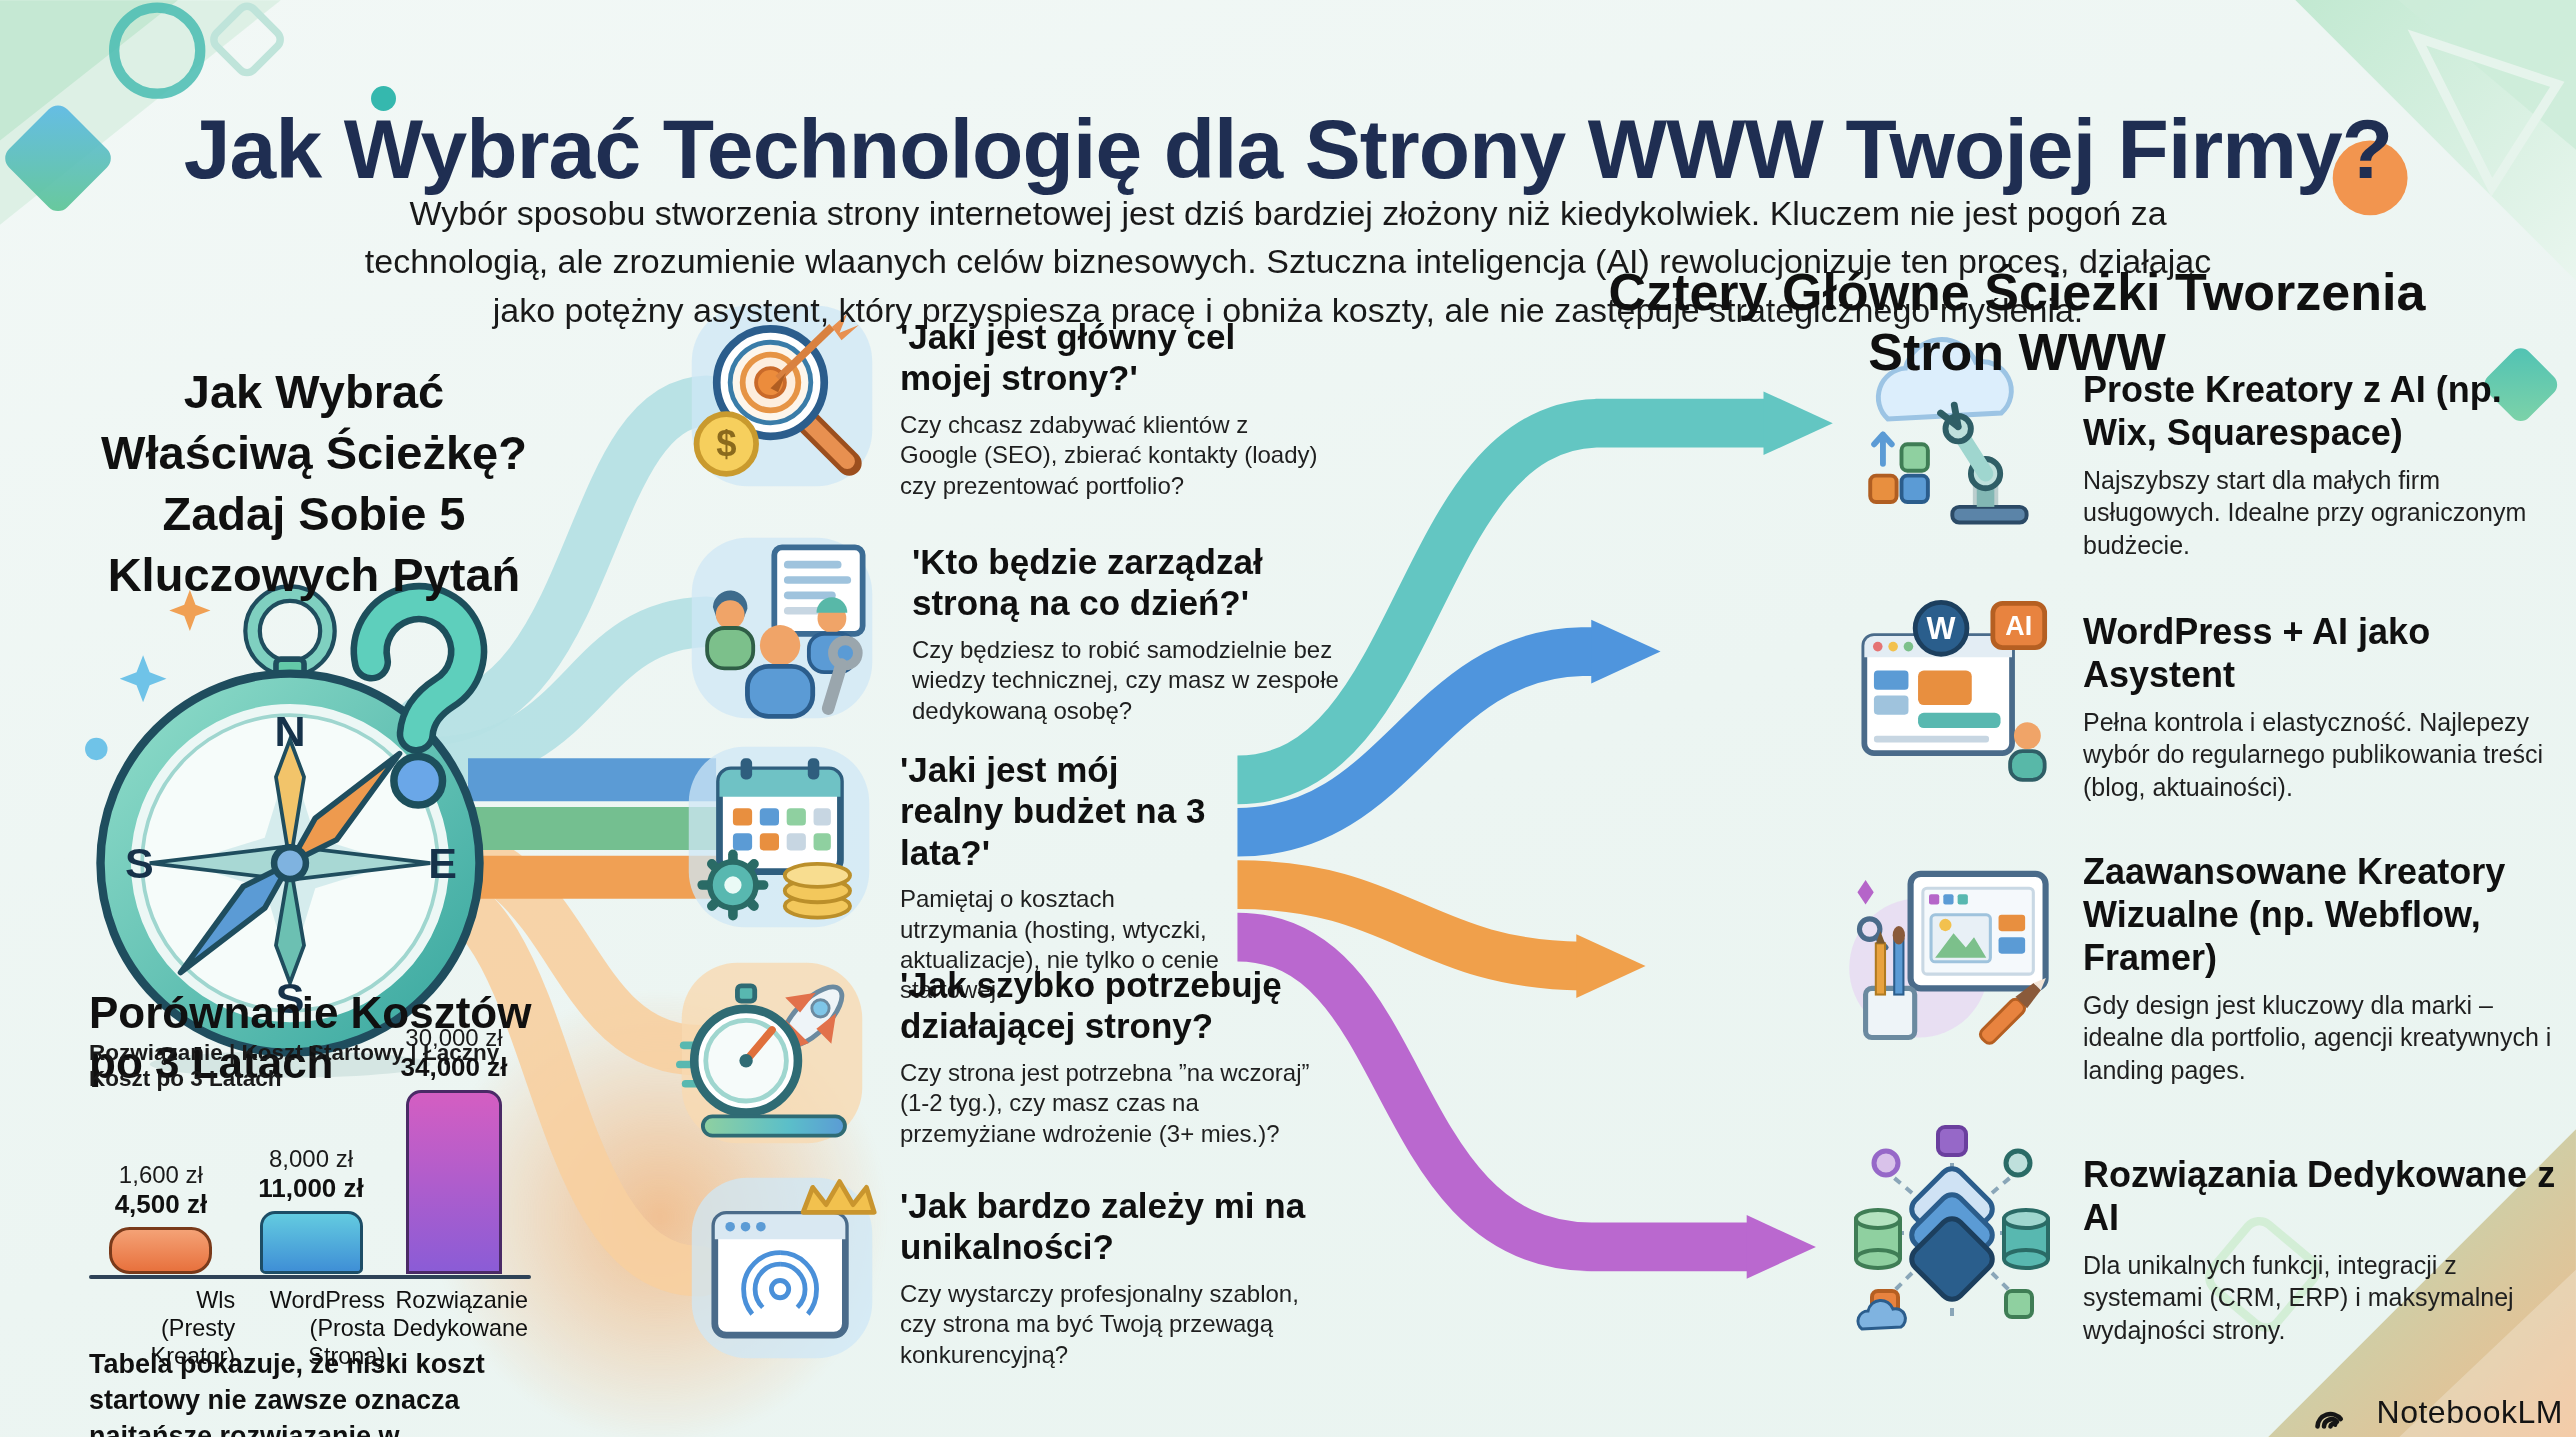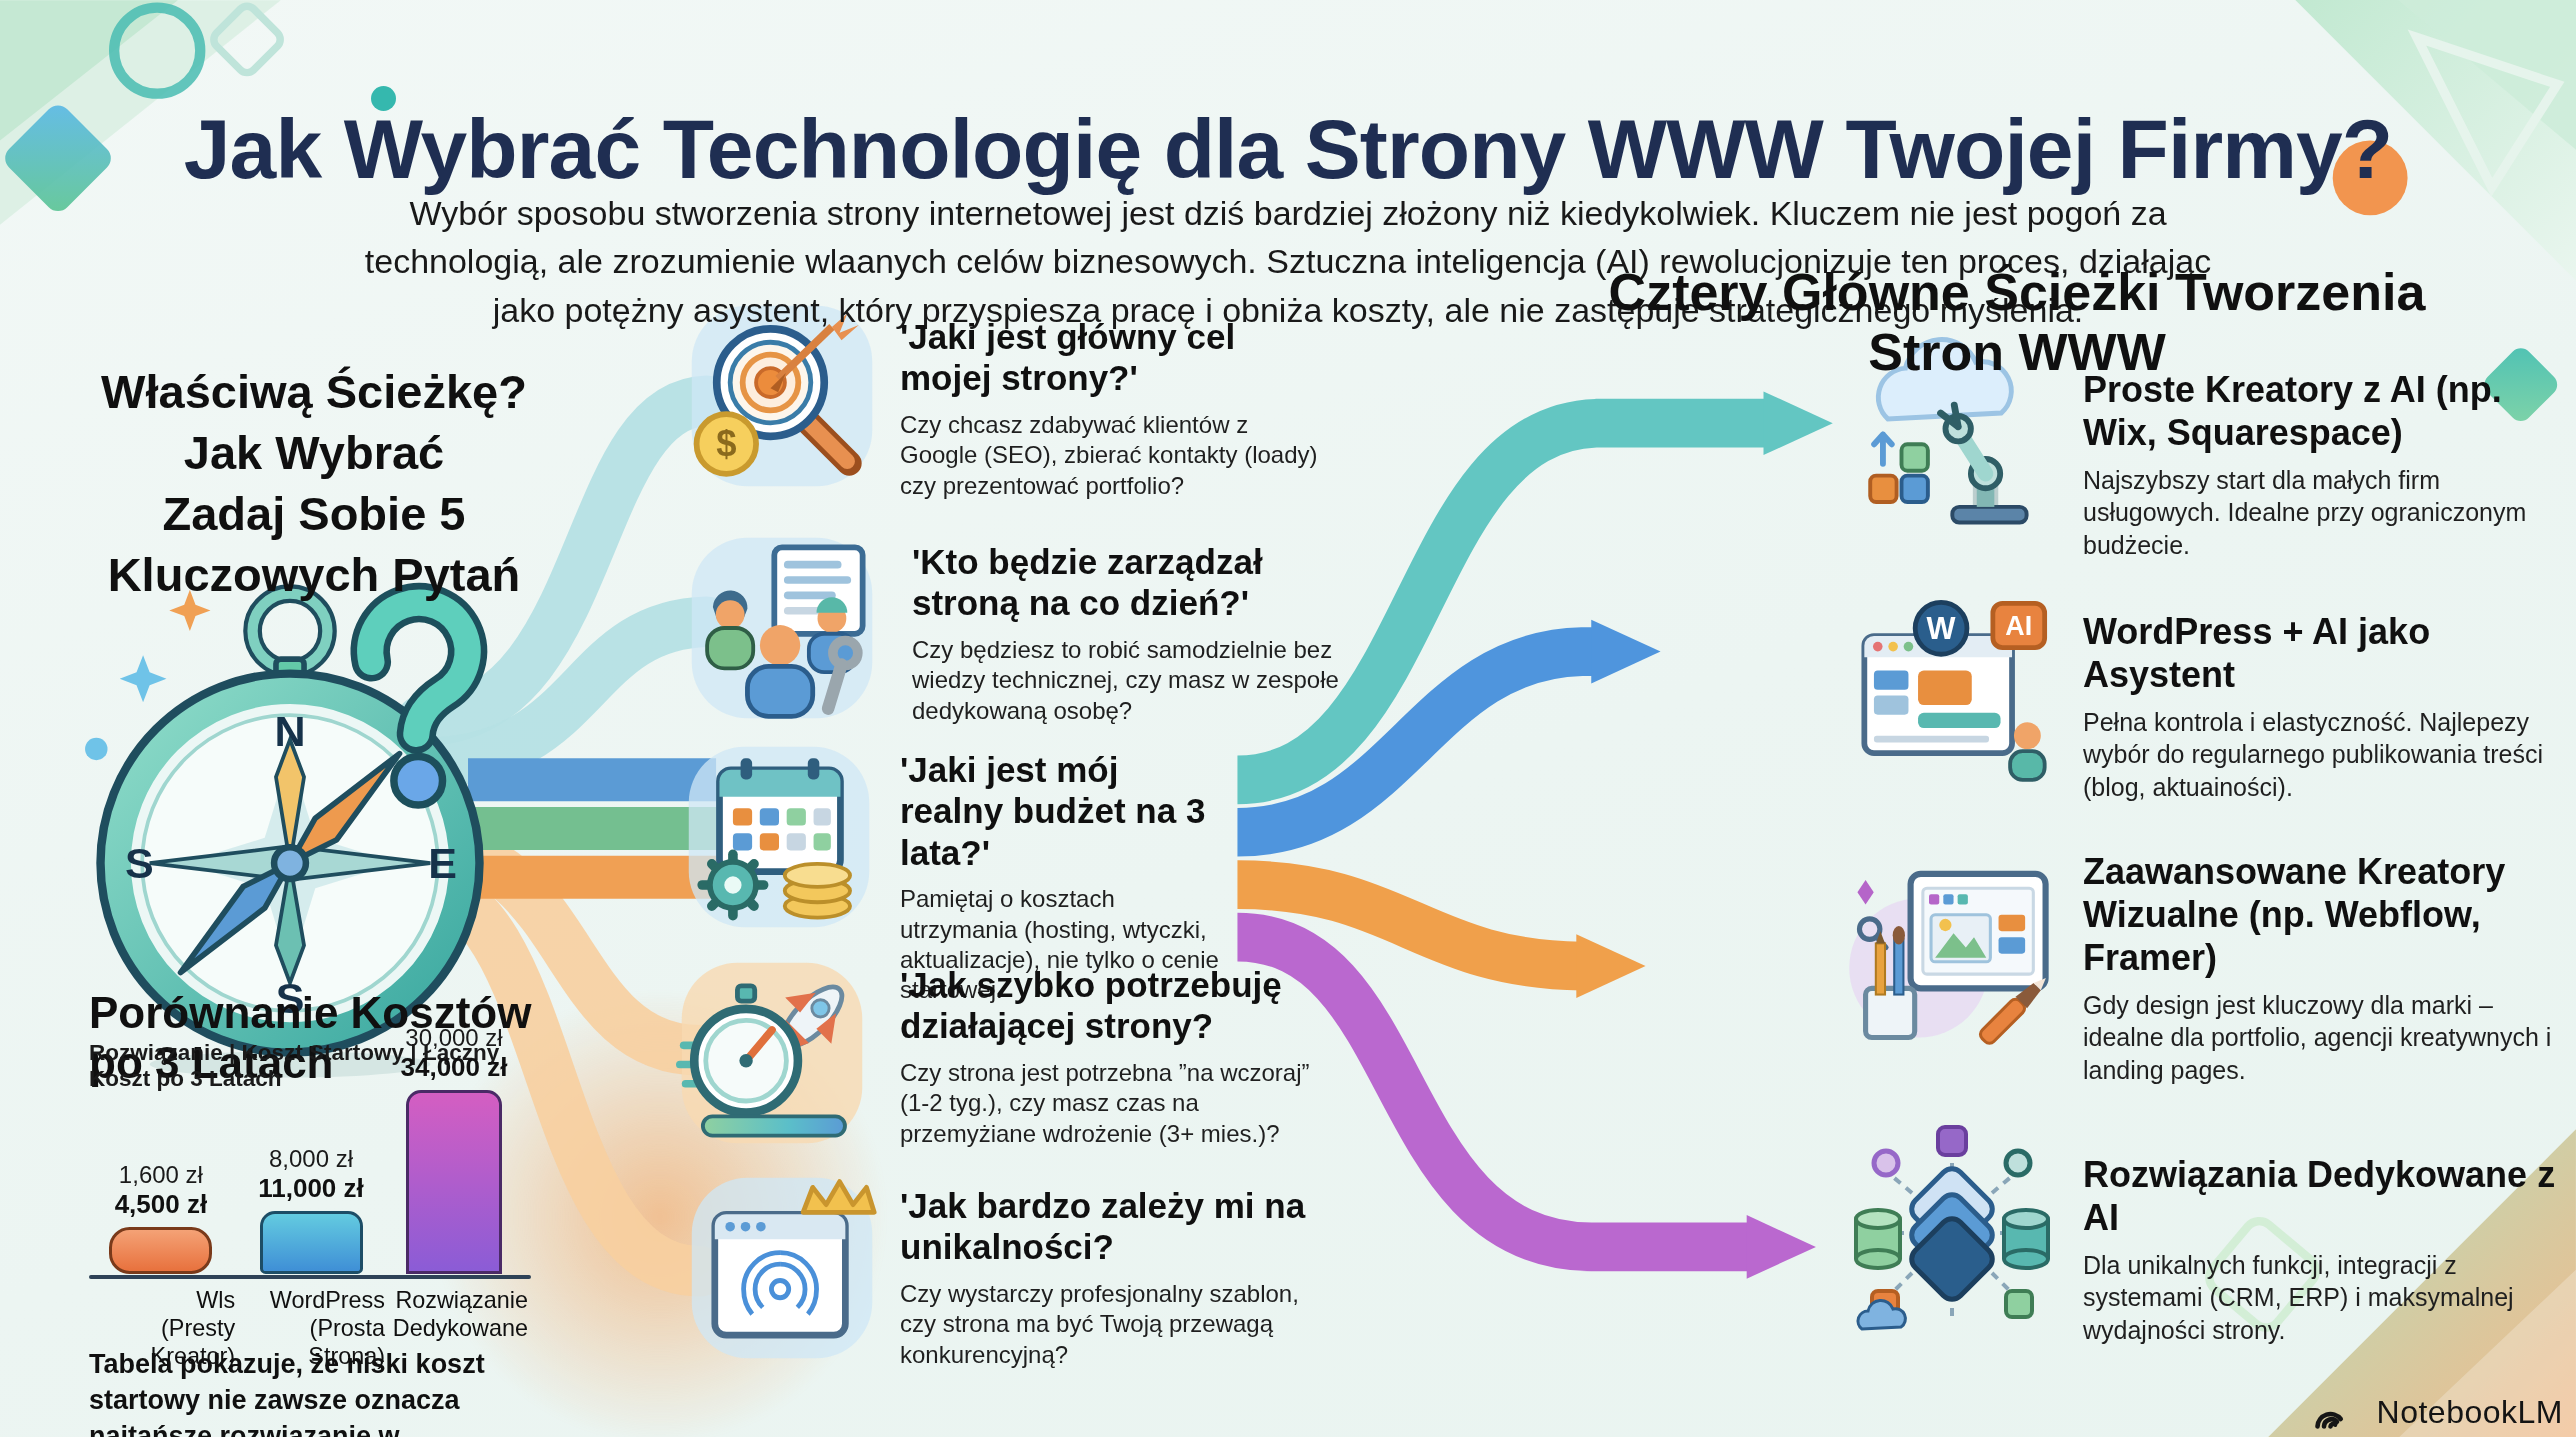--- a/index.html
+++ b/index.html
@@ -114,22 +114,22 @@
     <polygon points="1700,662 1774,696 1700,730" fill="#4f95dd"></polygon>
     <polygon points="1684,998 1758,1032 1684,1066" fill="#f0a04b"></polygon>
     <polygon points="1866,1298 1940,1332 1866,1366" fill="#ba68cf"></polygon>
   </svg>
 
   <div class="abs z3 title-dot"></div>
   <h1 class="abs z3 page-title">Jak Wybrać Technologię dla Strony WWW Twojej Firmy?</h1>
   <p class="abs z3 intro">Wybór sposobu stworzenia strony internetowej jest dziś bardziej złożony niż kiedykolwiek. Kluczem nie jest pogoń za technologią, ale zrozumienie wlaanych celów biznesowych. Sztuczna inteligencja (AI) rewolucjonizuje ten proces, działając jako potężny asystent, który przyspiesza pracę i obniża koszty, ale nie zastępuje strategicznego myślenia.</p>
 
   <div class="abs z3 left-heading">
+    <div>Jak Wybrać</div>
     <div>Właściwą Ścieżkę?</div>
-    <div>Jak Wybrać</div>
     <div>Zadaj Sobie 5</div>
     <div>Kluczowych Pytań</div>
   </div>
 
   <svg class="abs z2" style="left:70px;top:573px" width="440" height="510" viewBox="0 0 470 545">
     <defs>
       <linearGradient id="ring" x1="0" y1="0" x2="1" y2="1">
         <stop offset="0" stop-color="#8fdcc9"></stop>
           <stop offset="1" stop-color="#3aa8a0"></stop>
       </linearGradient>

